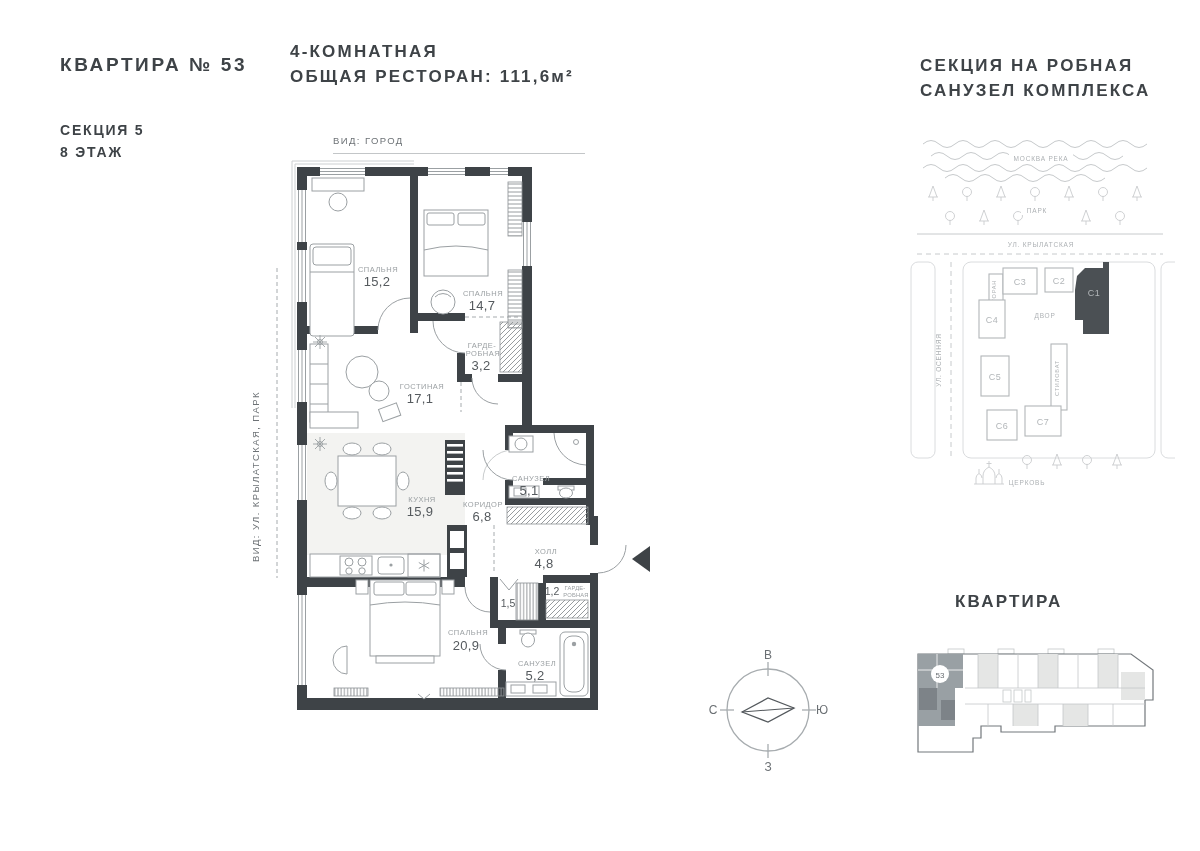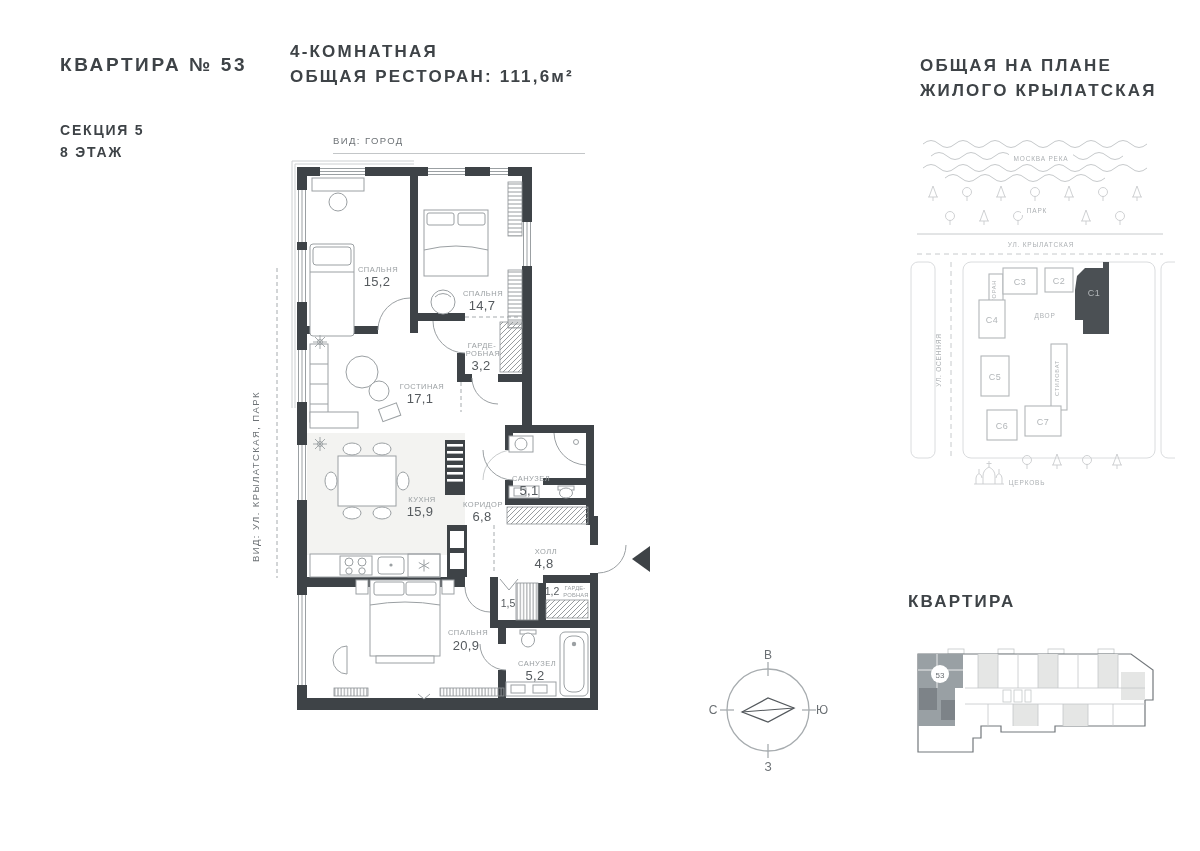--- a/index.html
+++ b/index.html
@@ -315,22 +315,22 @@
       <text class="rtiny" x="325" y="440">ГАРДЕ-</text>
       <text class="rtiny" x="326" y="447">РОБНАЯ</text>
       <text class="rname" x="218" y="485">СПАЛЬНЯ</text>
       <text class="rarea" x="216" y="500">20,9</text>
       <text class="rname" x="287" y="516">САНУЗЕЛ</text>
       <text class="rarea" x="285" y="530">5,2</text>
     </g>
   </svg>
 
   <div class="abs t-big" style="left:920px;top:54px;">
-    <div>ОБЩАЯ НА ПЛАНЕ</div>
-    <div>ЖИЛОГО КРЫЛАТСКАЯ</div>
+    <div>СЕКЦИЯ НА РОБНАЯ</div>
+    <div>САНУЗЕЛ КОМПЛЕКСА</div>
   </div>
 
   <svg class="abs" style="left:905px;top:128px;" width="270" height="360" viewBox="0 0 270 360">
     <defs>
       <g id="treeA">
           <path class="stree" d="M0,-8 L4,3 M0,-8 L-4,3 M-5,3 H5 M0,3 V7"></path>
         </g>
       <g id="treeB">
           <circle class="stree" cy="-2" r="4.5"></circle>
           <path class="stree" d="M0,2 V7"></path>
@@ -416,21 +416,21 @@
     <line class="cmp" x1="12" y1="60" x2="26" y2="60"></line>
     <line class="cmp" x1="94" y1="60" x2="108" y2="60"></line>
     <polygon points="34,62 60,48 86,58 60,72" fill="none" stroke="#54595D" stroke-width="1.3"></polygon>
     <line x1="34" y1="62" x2="86" y2="58" stroke="#54595D" stroke-width="1.1"></line>
     <text class="cmptxt" x="60" y="9">В</text>
     <text class="cmptxt" x="5" y="64">С</text>
     <text class="cmptxt" x="114" y="64">Ю</text>
     <text class="cmptxt" x="60" y="121">З</text>
   </svg>
 
-  <div class="abs t-big" style="left:908px;top:590px;">
+  <div class="abs t-big" style="left:955px;top:590px;">
     <div>КВАРТИРА</div>
   </div>
 
   <svg class="abs" style="left:903px;top:640px;" width="265" height="115" viewBox="0 0 265 115">
     <g>
       <rect class="fpline" x="45" y="9" width="16" height="5"></rect>
       <rect class="fpline" x="95" y="9" width="16" height="5"></rect>
       <rect class="fpline" x="145" y="9" width="16" height="5"></rect>
       <rect class="fpline" x="195" y="9" width="16" height="5"></rect>
     </g>

